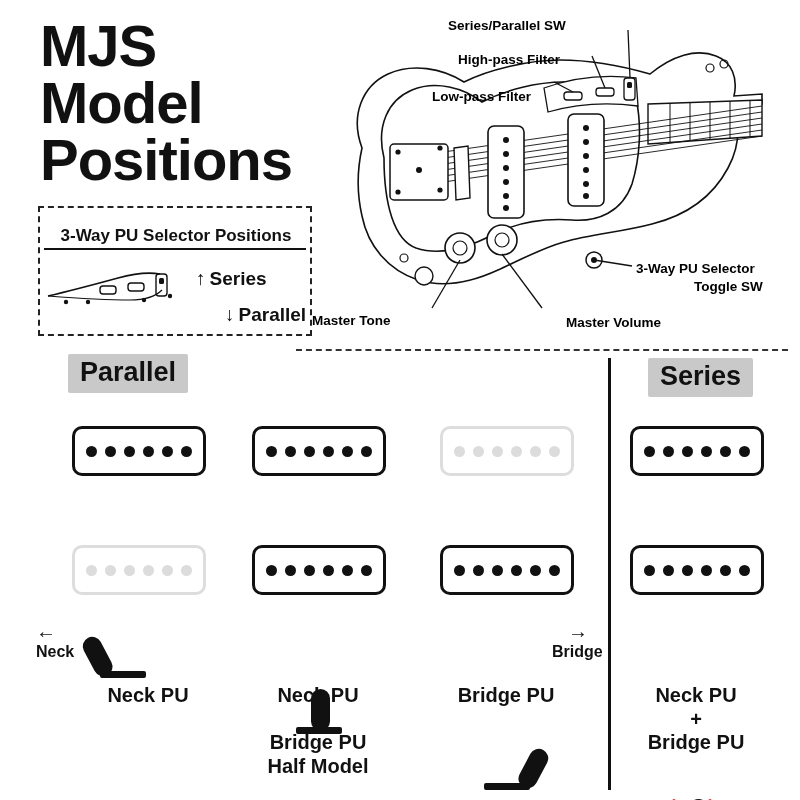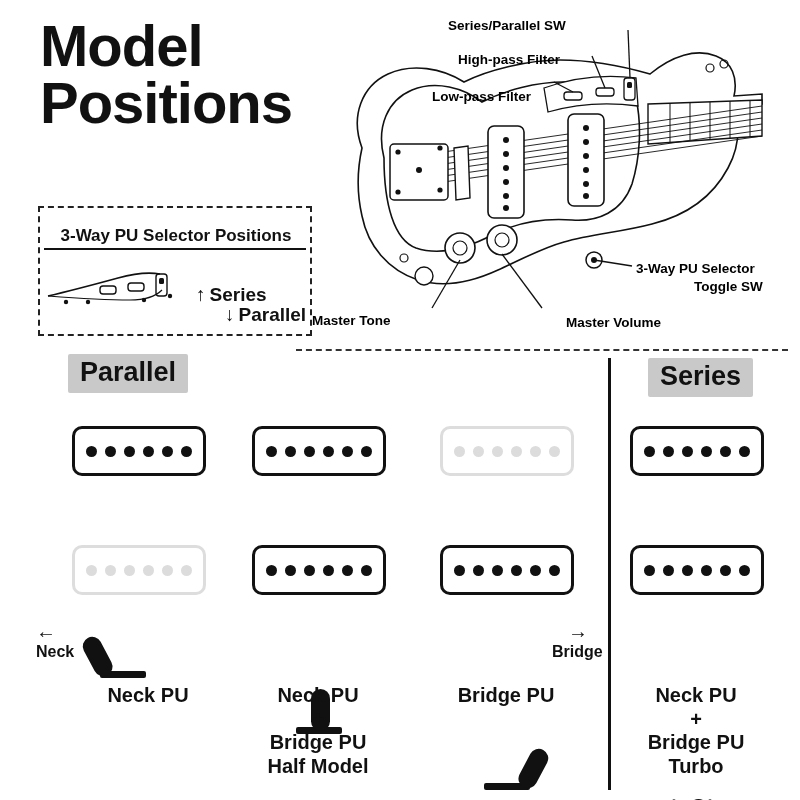--- a/index.html
+++ b/index.html
@@ -33,21 +33,21 @@
     left:42px;top:226px;width:268px;
     font-size:17px;font-weight:bold;text-align:center;
   }
   #legend-underline{
     left:44px;top:248px;width:262px;height:2px;background:#111;
   }
   #legend-sw{
     left:44px;top:262px;width:150px;height:62px;
   }
   #legend-series{
-    left:196px;top:268px;font-size:19px;font-weight:bold;margin-top:16px;
+    left:196px;top:268px;font-size:19px;font-weight:bold;
   }
   #legend-parallel{
     left:196px;top:304px;font-size:19px;font-weight:bold;margin-left:29px;
   }
   .arrow-gl{font-size:19px;font-weight:bold;margin-right:4px;}
 
   
   #guitar-wrap{left:292px;top:8px;width:500px;height:340px;}
 
   
@@ -131,20 +131,21 @@
   
   .caption{
     font-size:20px;font-weight:bold;text-align:center;line-height:1.18;
     width:200px;
   }
 </style>
 </head>
 <body>
 
 <div class="abs" id="title">
+  <div>MJS</div>
   <div>Model</div>
   <div>Positions</div>
 </div>
 
 <div class="abs" id="legend-box"></div>
 <div class="abs" id="legend-title">3-Way PU Selector Positions</div>
 <div class="abs" id="legend-underline"></div>
 
 <div class="abs" id="legend-sw">
   <svg width="150" height="62" viewBox="0 0 150 62">
@@ -374,14 +375,13 @@
 </div>
 <div class="abs sw-icon" style="left:656px;top:620px;">
 
   <div class="sw-lever lever-x"></div>
   <div class="cross"></div>
 </div>
 <div class="abs caption" style="left:596px;top:684px;">
   <div>Neck PU</div>
   <div>+</div>
   <div>Bridge PU</div>
-  <div>Turbo</div>
 </div>
 
 </body></html>

